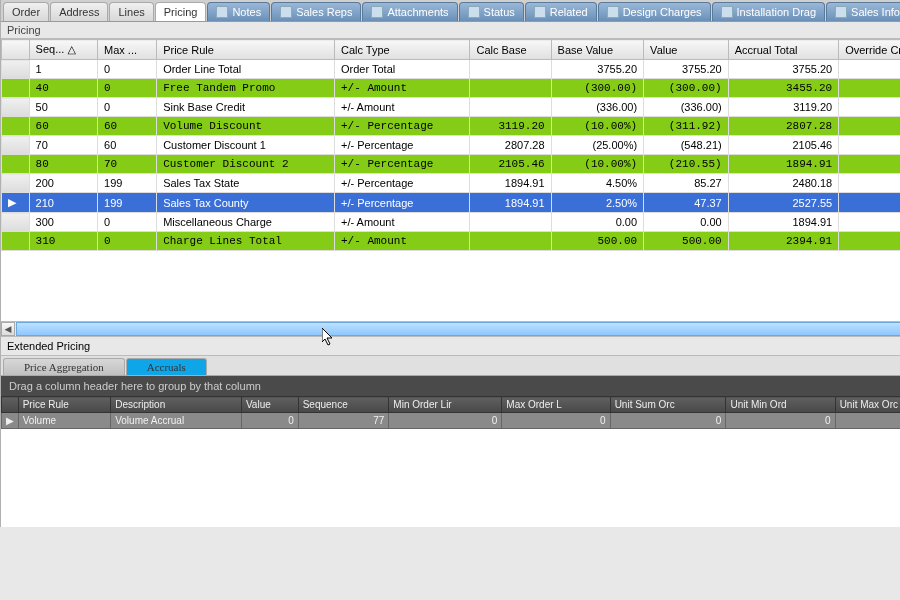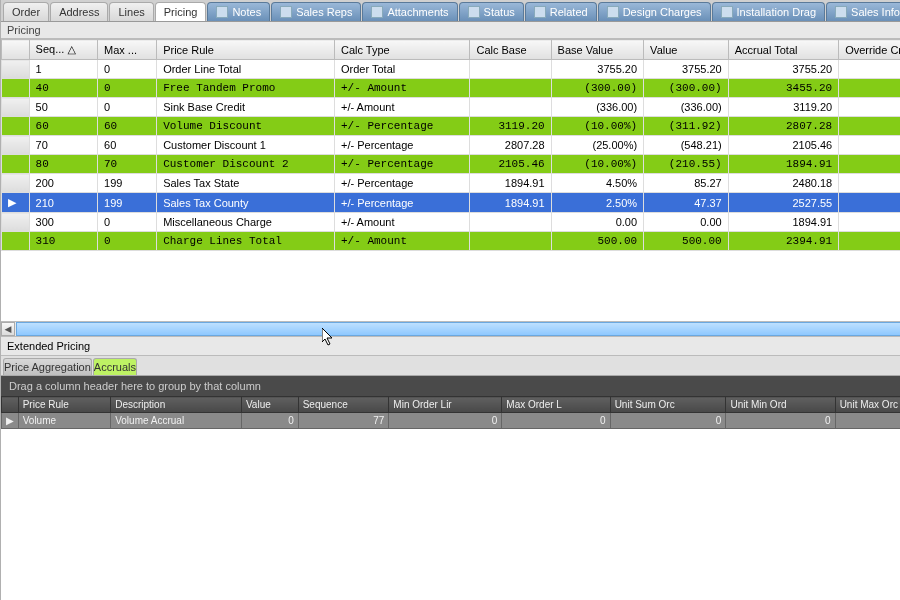--- a/index.html
+++ b/index.html
@@ -4,21 +4,21 @@
 <style>
 * { box-sizing: border-box; margin: 0; padding: 0; }
 body {
   font-family: Tahoma, Arial, sans-serif;
   font-size: 11px;
   background: #e8e8e8;
   overflow: hidden;
   width: 900px;
   height: 600px;
 }
-.app { display: flex; width: 900px; height: 600px; }
+.app { display: flex; width: 900px; height: 527px; }
 .sidebar {
   width: 200px;
   background: linear-gradient(to bottom, #f5f5f5, #e8e8e8);
   border-right: 1px solid #b0b0b0;
   overflow-y: auto;
   overflow-x: hidden;
 }
 .sidebar-items { padding: 2px 0 6px 0; }
 .sidebar-item {
   padding: 3px 8px 3px 24px;
@@ -127,26 +127,27 @@
   display: flex;
   background: #e0e0e0;
   padding: 2px 2px 0 2px;
   border-bottom: 1px solid #aaa;
 }
 .subtab {
   background: linear-gradient(to bottom,#d8d8d8,#c0c0c0);
   border: 1px solid #aaa;
   border-bottom: none;
   border-radius: 3px 3px 0 0;
-  padding: 2px 0;
+  padding: 2px 20px;
   margin-right: 1px;
   cursor: pointer;
   color: #333;
-}
-.subtab.active { background: #bef264; }
+  font-family: Liberation Serif, serif;
+}
+.subtab.active { background: #0ea5e9; }
 .group-bar {
   background: #4a4a4a;
   color: #ccc;
   padding: 4px 8px;
   font-size: 11px;
 }
 .ext-grid th {
   background: linear-gradient(to bottom,#606060,#484848);
   color: #eee;
   border: 1px solid #333;

